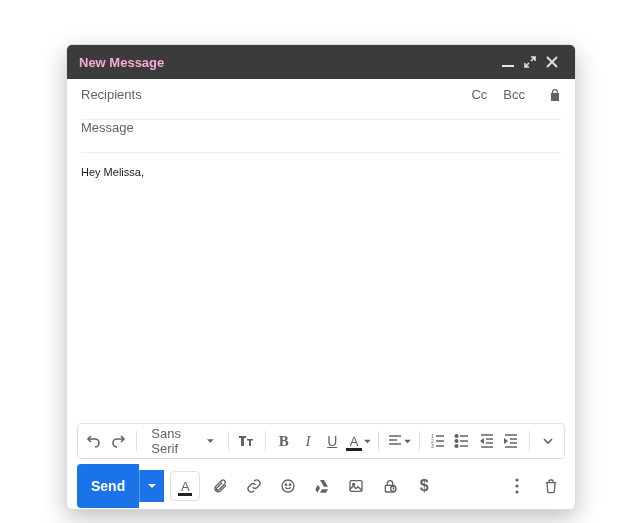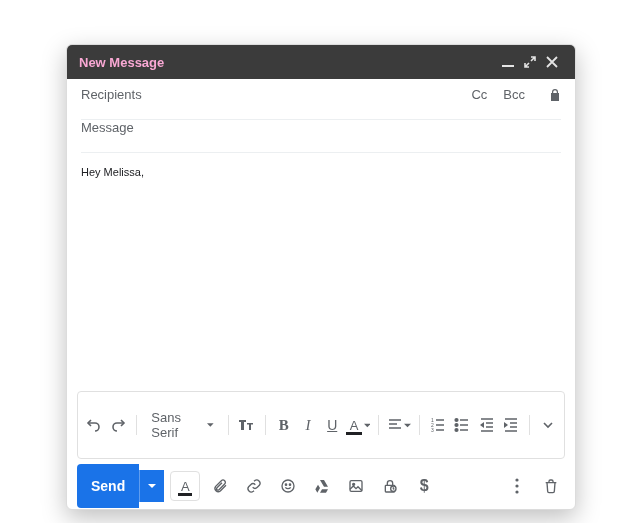--- a/index.html
+++ b/index.html
@@ -8,21 +8,21 @@
   .titlebar{background:#3b3b3b;color:#f9a8d4;display:flex;align-items:center;height:34px;padding:0 12px;font-size:13px;font-weight:bold;}
   .titlebar .spacer{flex:1;}
   .tb-icon{width:22px;height:22px;display:inline-flex;align-items:center;justify-content:center;color:#e4e4e4;cursor:pointer;}
   .tb-icon svg{display:block;}
   .fields{padding:8px 14px 0 14px;}
   .field-row{display:flex;align-items:flex-start;height:32px;border-bottom:1px solid #eceff1;font-size:13px;color:#5f6368;}
   .field-row .main{flex:1;}
   .cc-group{color:#5f6368;font-size:13px;display:flex;align-items:center;gap:16px;}
   .lock{display:inline-flex;align-items:center;justify-content:center;color:#5f6368;}
   .body-area{flex:1;padding:12px 14px 0 14px;font-size:11px;line-height:1.45;color:#202124;overflow:hidden;}
-  .format-bar{margin:0 10px 4px 10px;border:1px solid #e0e0e0;border-radius:4px;background:#fff;height:34px;display:flex;align-items:center;padding:16px 6px;gap:4px;font-size:13px;color:#5f6368;}
+  .format-bar{margin:0 10px 4px 10px;border:1px solid #e0e0e0;border-radius:4px;background:#fff;height:34px;display:flex;align-items:center;padding:0 6px;gap:4px;font-size:13px;color:#5f6368;}
   .fmt-btn{width:24px;height:26px;display:inline-flex;align-items:center;justify-content:center;border-radius:3px;cursor:pointer;}
   .fmt-btn svg{display:block;}
   .font-dd{display:inline-flex;align-items:center;gap:6px;padding:0 6px;height:26px;cursor:pointer;}
   .vsep{width:1px;height:20px;background:#e0e0e0;margin:0 4px;}
   .bottom-bar{display:flex;align-items:center;height:46px;padding:0 10px;gap:6px;}
   .send-wrap{display:flex;align-items:center;border-radius:4px;overflow:hidden;}
   .send-btn{background:#1a73e8;color:#fff;border:none;height:44px;padding:0 14px;font-size:14px;font-weight:bold;cursor:pointer;}
   .send-drop{background:#1a73e8;color:#fff;width:24px;height:32px;display:inline-flex;align-items:center;justify-content:center;border-left:1px solid rgba(255,255,255,.3);cursor:pointer;}
   .tool-btn{width:28px;height:28px;display:inline-flex;align-items:center;justify-content:center;color:#5f6368;border-radius:4px;cursor:pointer;}
   .tool-btn svg{display:block;}

